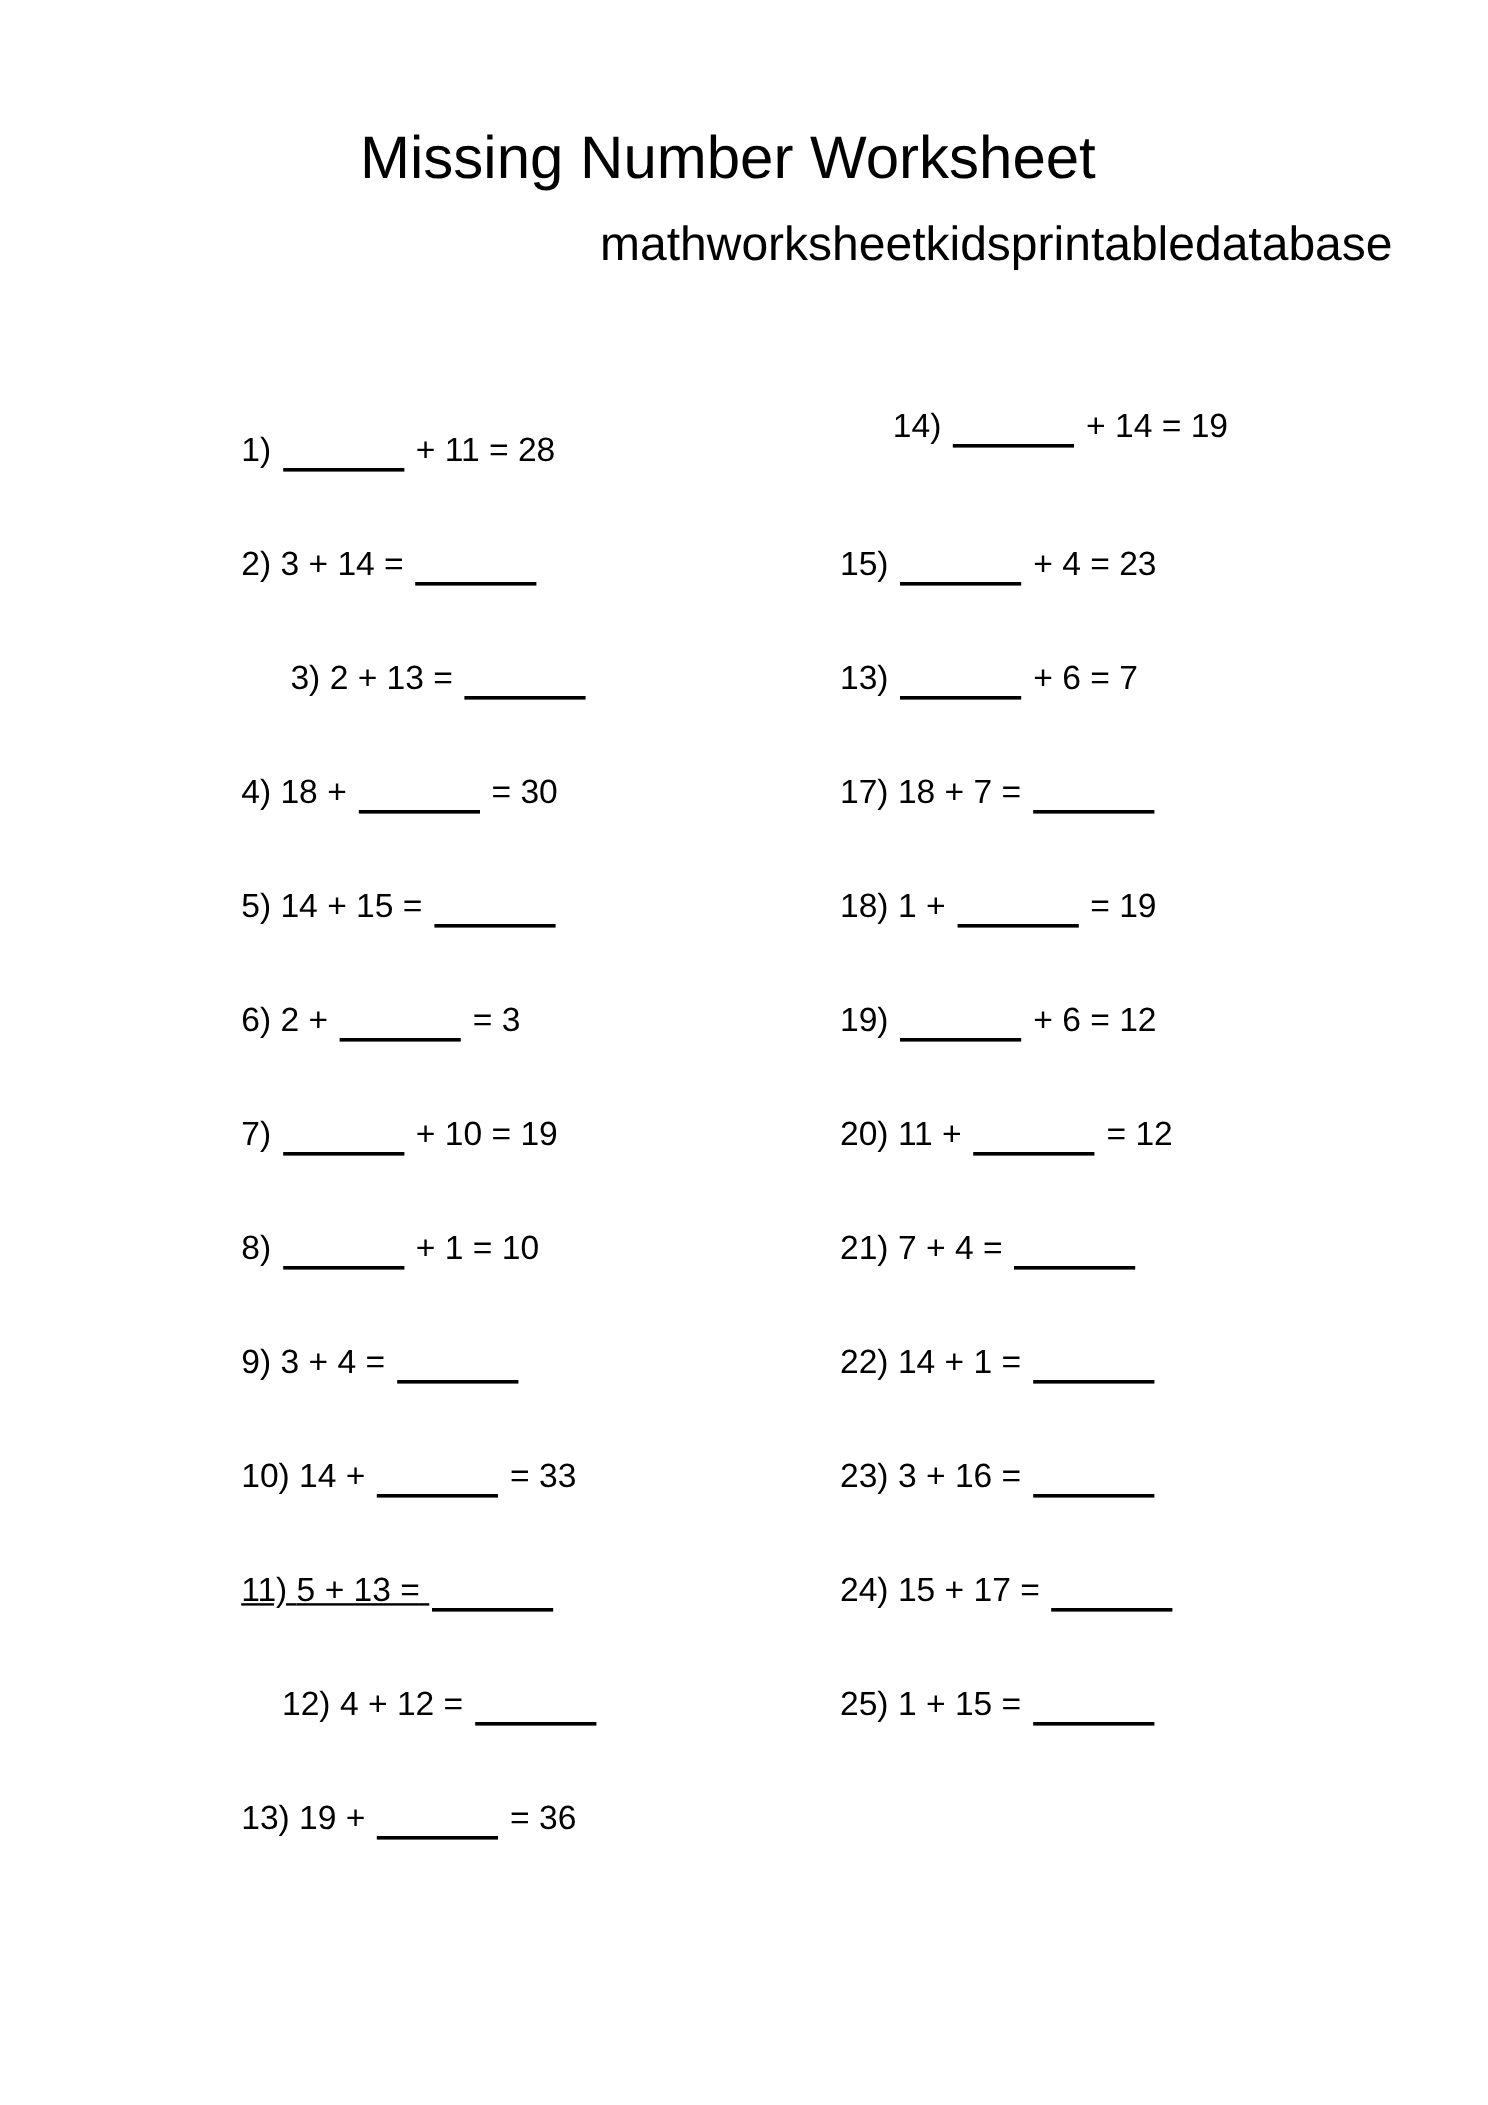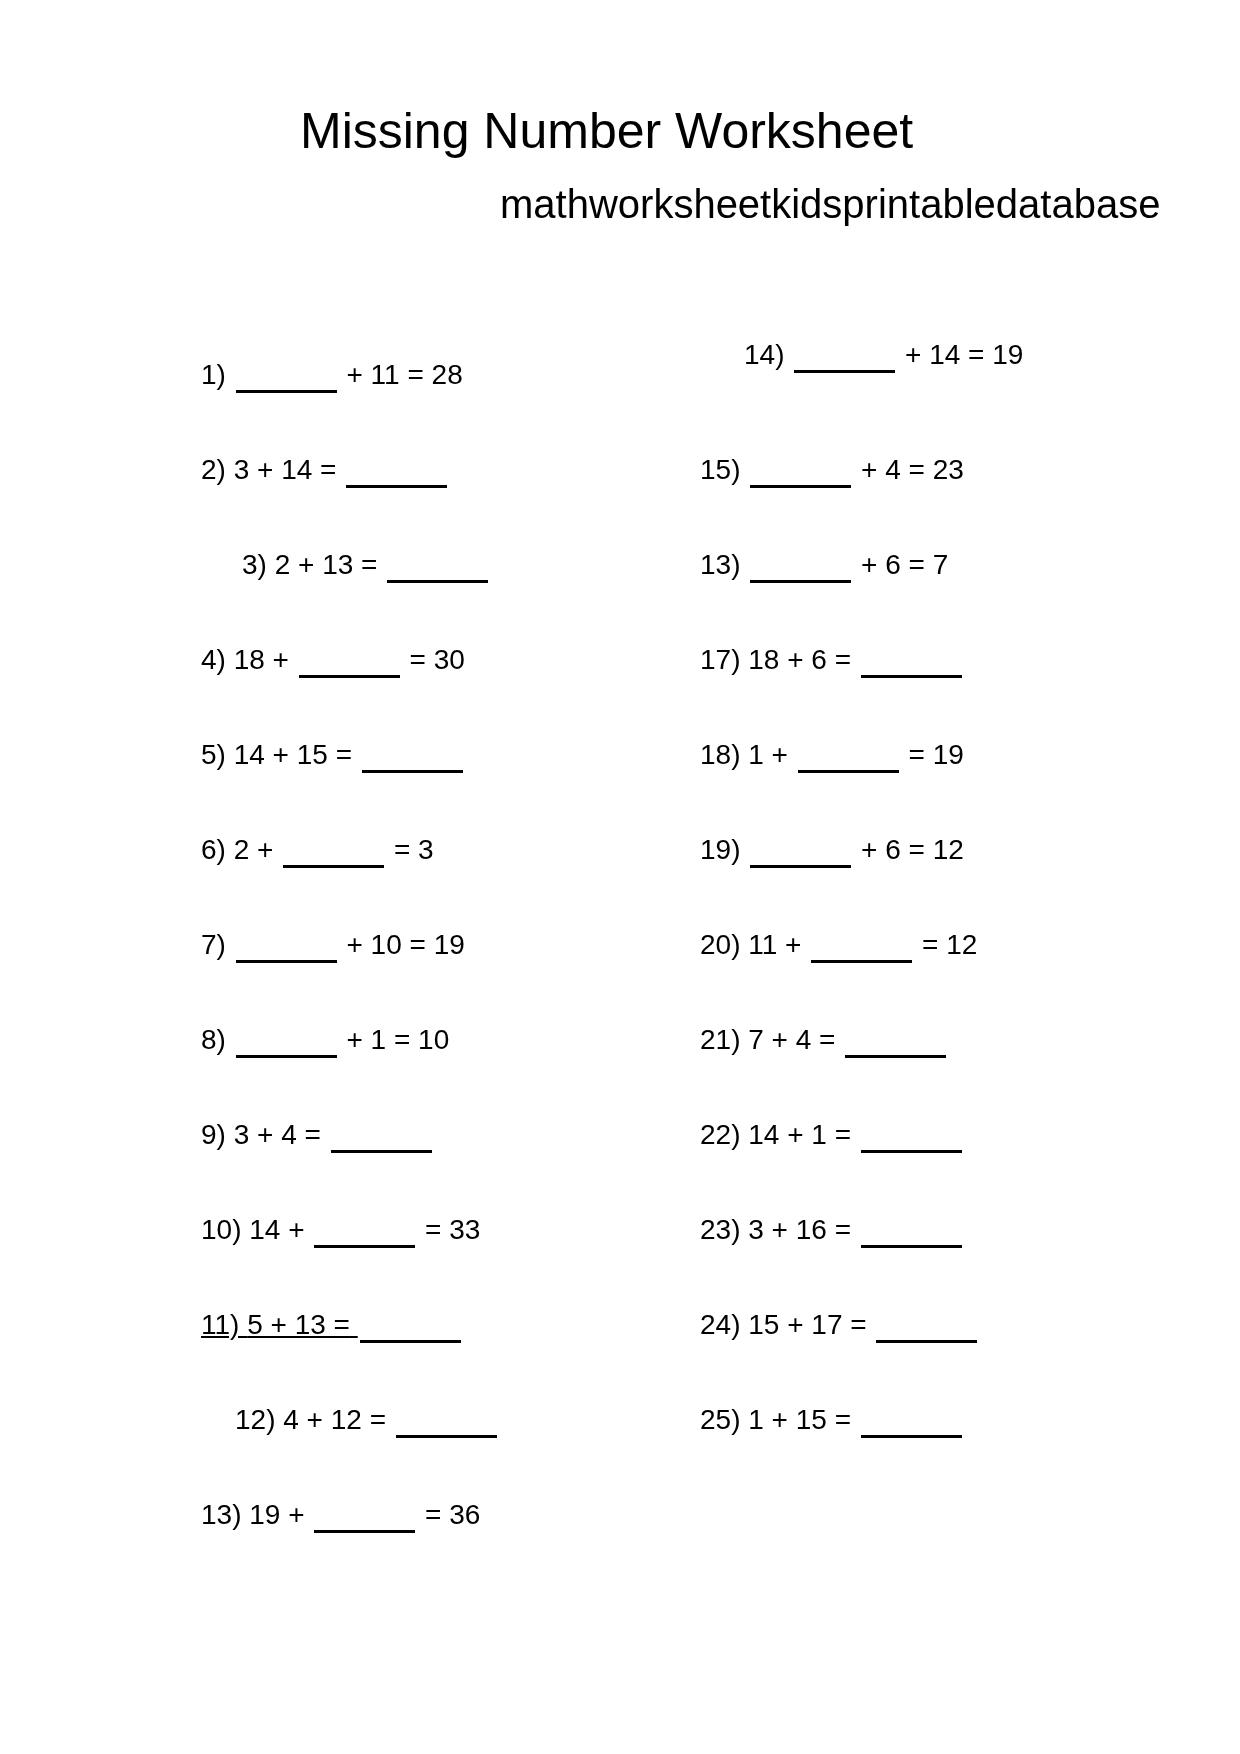--- a/index.html
+++ b/index.html
@@ -72,21 +72,21 @@
     <div class="problem" style="left: 201px; top: 1112px;"><span>9) </span><span>3 + 4 =</span> <span class="blank"></span></div>
     <div class="problem" style="left: 201px; top: 1207px;"><span>10) </span><span>14 +</span> <span class="blank"></span> <span>= 33</span></div>
     <div class="problem" style="left: 201px; top: 1302px; text-decoration: underline;"><span>11) </span><span>5 + 13 =</span> <span class="blank"></span></div>
     <div class="problem" style="left: 201px; top: 1397px; margin-left: 34px;"><span>12) </span><span>4 + 12 =</span> <span class="blank"></span></div>
     <div class="problem" style="left: 201px; top: 1492px;"><span>13) </span><span>19 +</span> <span class="blank"></span> <span>= 36</span></div>
   </div>
 <div class="column" id="col-right">
     <div class="problem" style="left: 700px; top: 332px; margin-left: 44px;"><span>14) </span><span class="blank"></span> <span>+ 14 = 19</span></div>
     <div class="problem" style="left: 700px; top: 447px;"><span>15) </span><span class="blank"></span> <span>+ 4 = 23</span></div>
     <div class="problem" style="left: 700px; top: 542px;"><span>13) </span><span class="blank"></span> <span>+ 6 = 7</span></div>
-    <div class="problem" style="left: 700px; top: 637px;"><span>17) </span><span>18 + 6 =</span> <span class="blank"></span></div>
+    <div class="problem" style="left: 700px; top: 637px;"><span>17) </span><span>18 + 7 =</span> <span class="blank"></span></div>
     <div class="problem" style="left: 700px; top: 732px;"><span>18) </span><span>1 +</span> <span class="blank"></span> <span>= 19</span></div>
     <div class="problem" style="left: 700px; top: 827px;"><span>19) </span><span class="blank"></span> <span>+ 6 = 12</span></div>
     <div class="problem" style="left: 700px; top: 922px;"><span>20) </span><span>11 +</span> <span class="blank"></span> <span>= 12</span></div>
     <div class="problem" style="left: 700px; top: 1017px;"><span>21) </span><span>7 + 4 =</span> <span class="blank"></span></div>
     <div class="problem" style="left: 700px; top: 1112px;"><span>22) </span><span>14 + 1 =</span> <span class="blank"></span></div>
     <div class="problem" style="left: 700px; top: 1207px;"><span>23) </span><span>3 + 16 =</span> <span class="blank"></span></div>
     <div class="problem" style="left: 700px; top: 1302px;"><span>24) </span><span>15 + 17 =</span> <span class="blank"></span></div>
     <div class="problem" style="left: 700px; top: 1397px;"><span>25) </span><span>1 + 15 =</span> <span class="blank"></span></div>
   </div>
 

